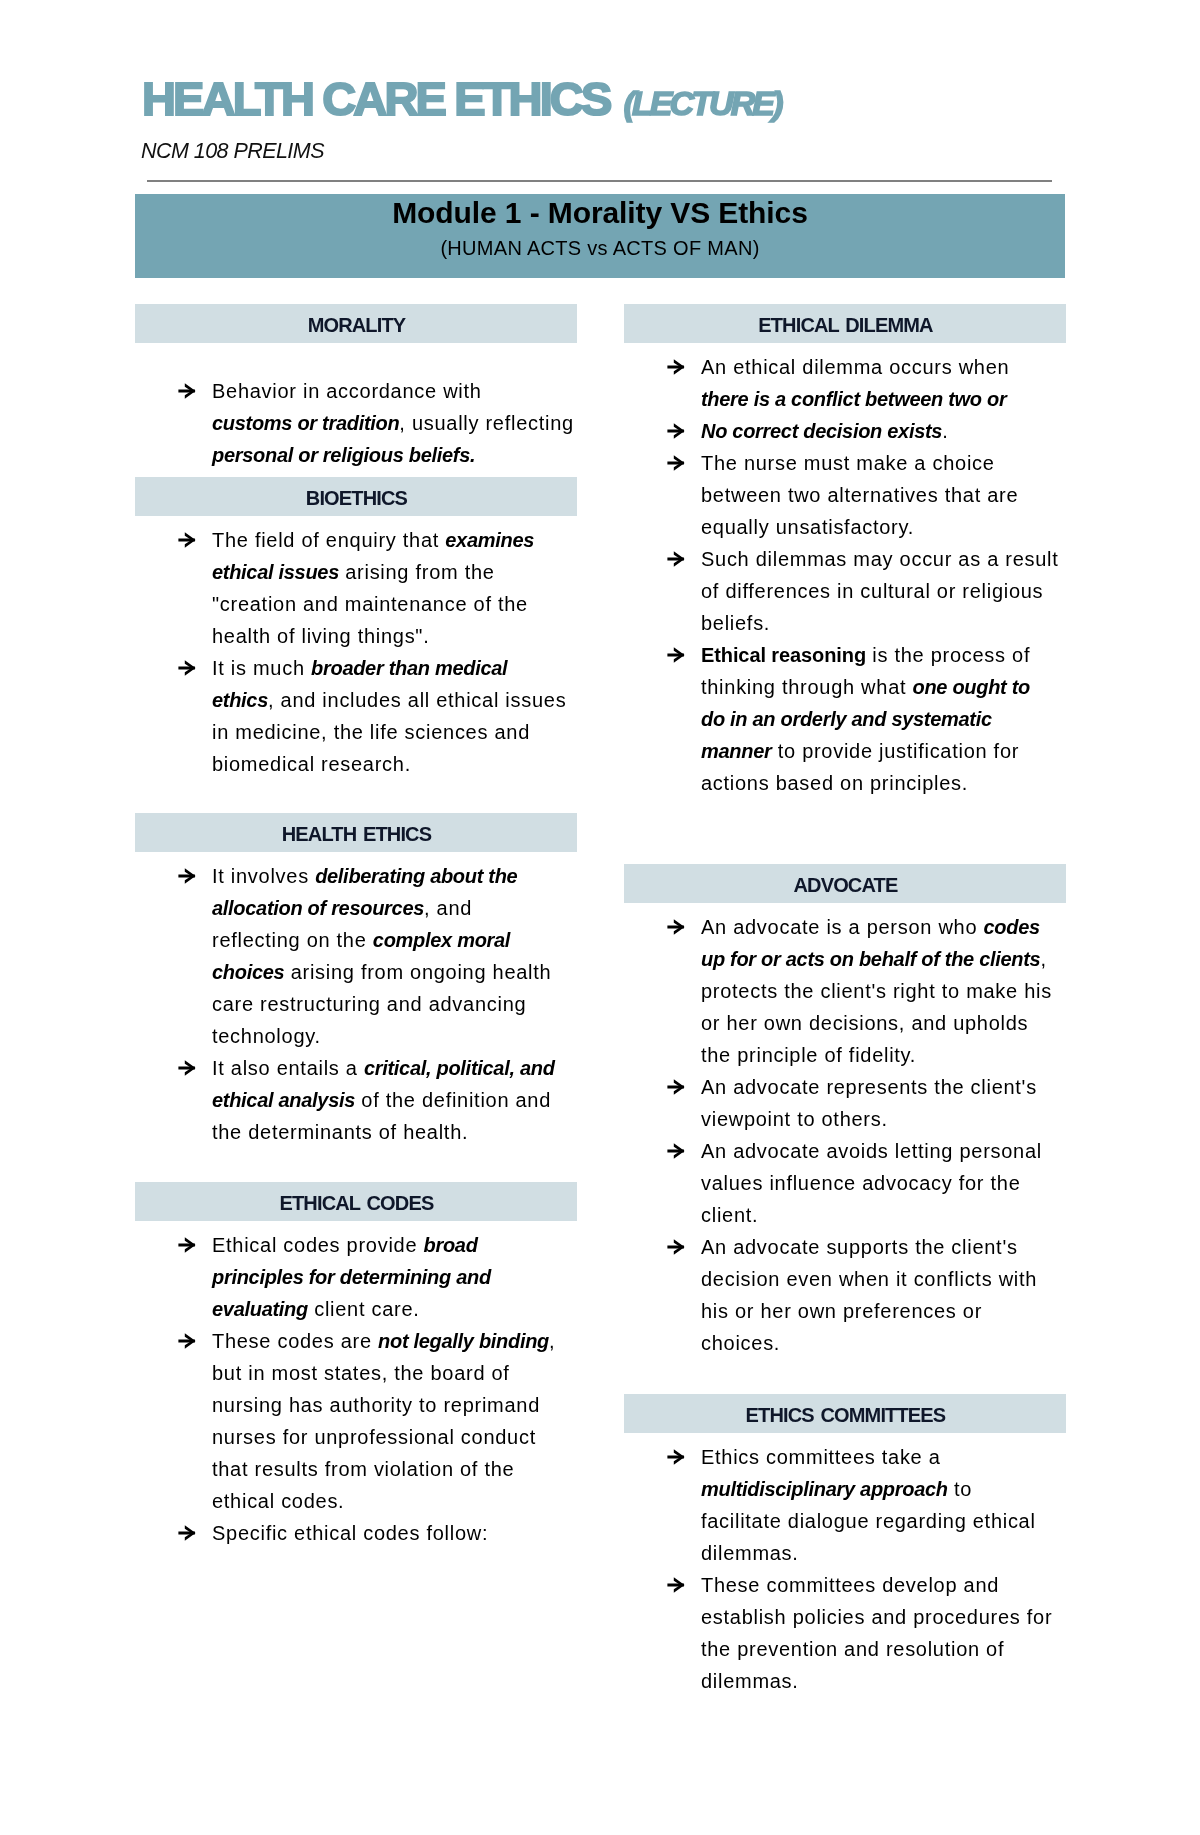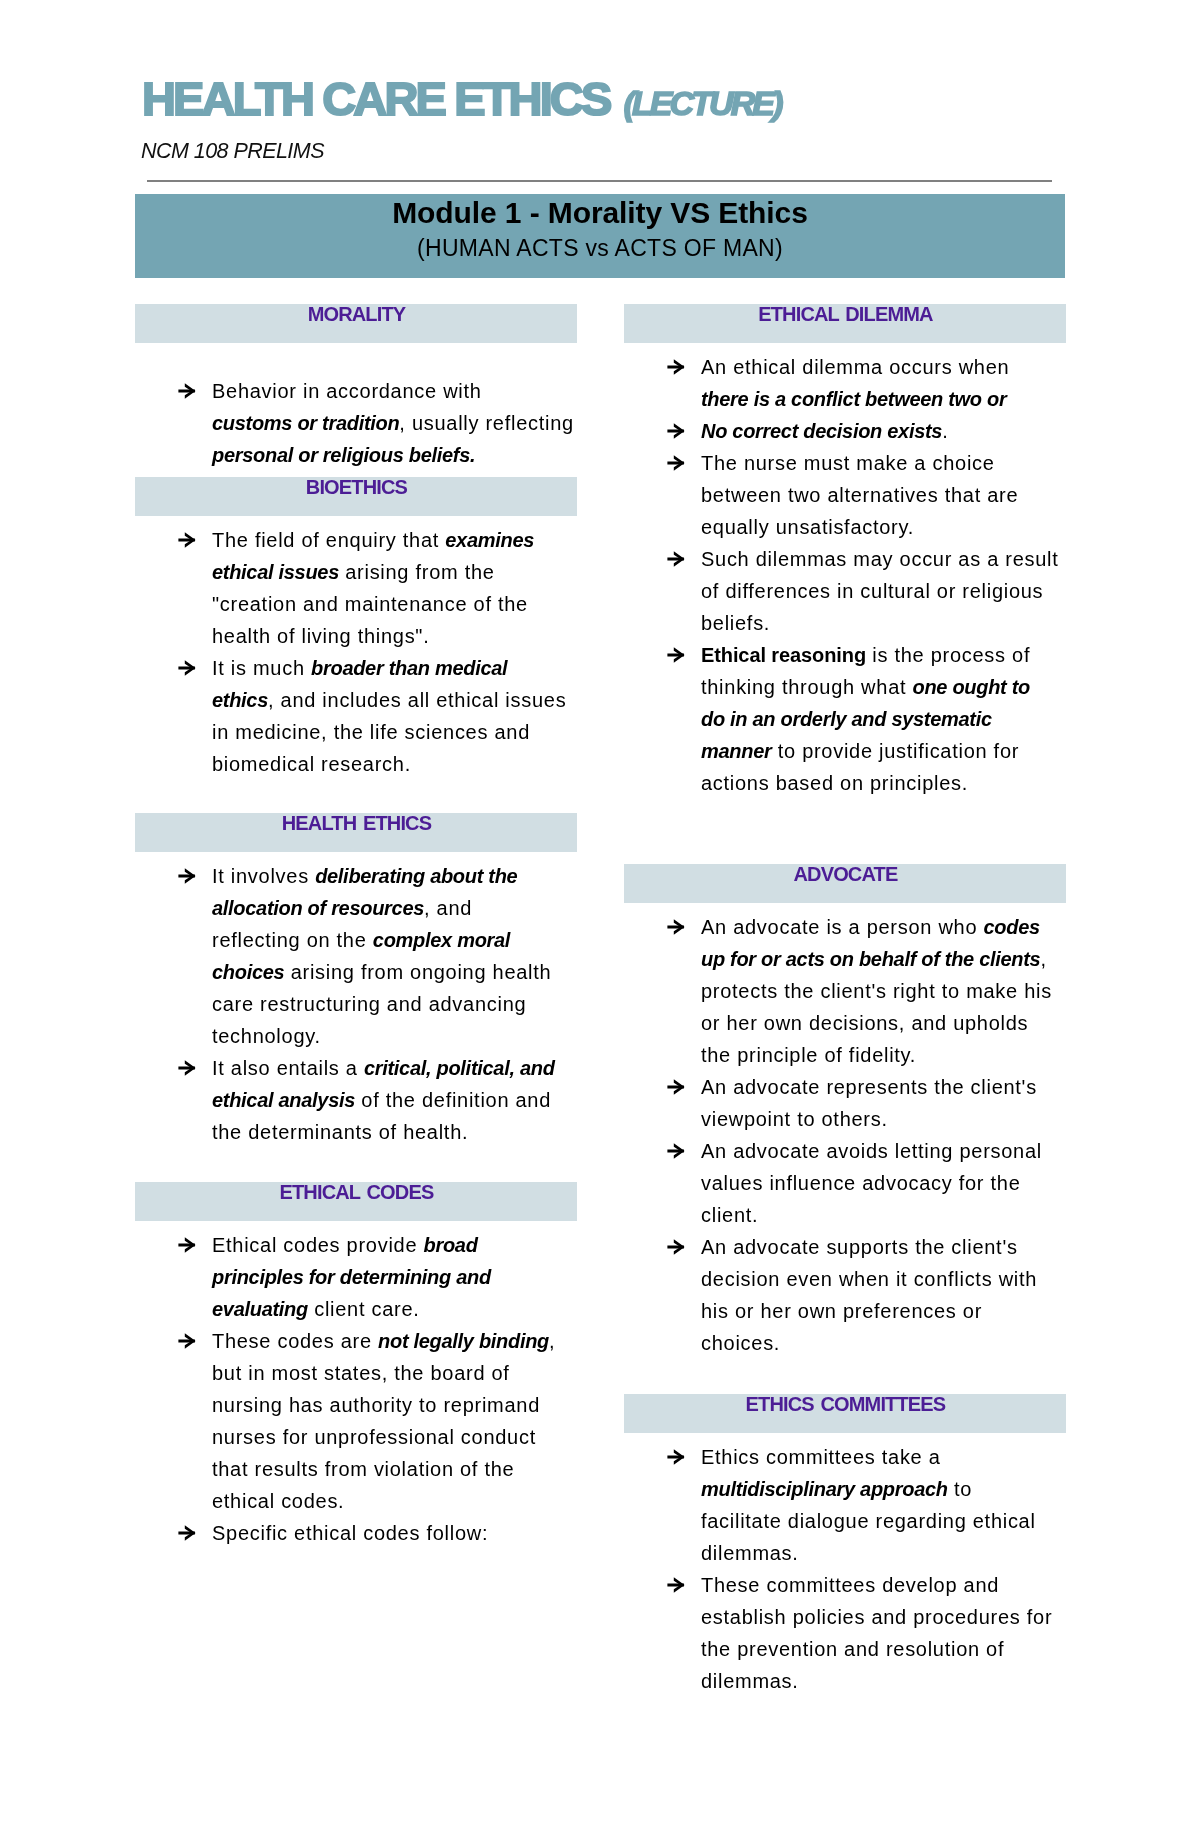--- a/index.html
+++ b/index.html
@@ -5,26 +5,26 @@
   html,body{margin:0;padding:0;background:#ffffff;}
   body{width:1200px;height:1835px;font-family:"Liberation Sans",sans-serif;-webkit-font-smoothing:antialiased;text-rendering:optimizeLegibility;}
   .page{position:relative;width:1200px;height:1835px;background:#fff;overflow:hidden;will-change:transform;}
   .title-line{position:absolute;left:142px;top:99px;white-space:nowrap;line-height:0;}
   .title-main{font-size:47px;font-weight:700;color:#74a5b3;letter-spacing:-2.85px;-webkit-text-stroke:2.0px #74a5b3;}
   .title-suffix{margin-left:14px;font-size:34px;font-weight:700;font-style:italic;color:#74a5b3;letter-spacing:-2.9px;-webkit-text-stroke:1.6px #74a5b3;}
   .subtitle{position:absolute;left:141px;top:151px;font-size:21.5px;font-style:italic;color:#111;letter-spacing:-0.55px;line-height:0;white-space:nowrap;}
   .rule{position:absolute;left:147px;top:180px;width:905px;height:2px;background:#808080;}
   .banner{position:absolute;left:135px;top:194px;width:930px;height:84px;background:#74a5b3;}
   .banner-l1{position:absolute;left:0;right:0;top:8px;text-align:center;font-size:30px;font-weight:700;color:#000;letter-spacing:-0.1px;line-height:22px;}
-  .banner-l2{position:absolute;left:0;right:0;top:43px;text-align:center;font-size:23px;color:#000;letter-spacing:0.3px;line-height:22px;}
+  .banner-l2{position:absolute;left:0;right:0;top:43px;text-align:center;font-size:20px;color:#000;letter-spacing:0.3px;line-height:22px;}
   .colL{position:absolute;left:135px;top:0;width:442px;}
   .colR{position:absolute;left:624px;top:0;width:442px;}
   .sec{position:absolute;left:0;width:442px;}
   .sechead{height:39px;background:#d1dee3;text-align:center;}
-  .sechead span{display:inline-block;font-size:20px;font-weight:700;color:#4c1d95;line-height:20px;letter-spacing:-0.85px;word-spacing:2px;padding-left:0.9px;}
+  .sechead span{display:inline-block;font-size:20px;font-weight:700;color:#0f172a;line-height:20px;letter-spacing:-0.85px;word-spacing:2px;padding-left:0.9px;margin-top:11px;}
   .bullets{margin:0;padding:0;list-style:none;}
   .bi{position:relative;}
   .arw{position:absolute;left:42.9px;top:0;width:20px;height:32px;}
   .ln{margin-left:77px;font-size:20px;line-height:32px;color:#000;white-space:nowrap;letter-spacing:0.72px;}
   .ln b{font-weight:700;letter-spacing:-0.1px;}
   .ln i{font-weight:700;font-style:italic;letter-spacing:-0.3px;}
 </style>
 </head>
 <body>
 

